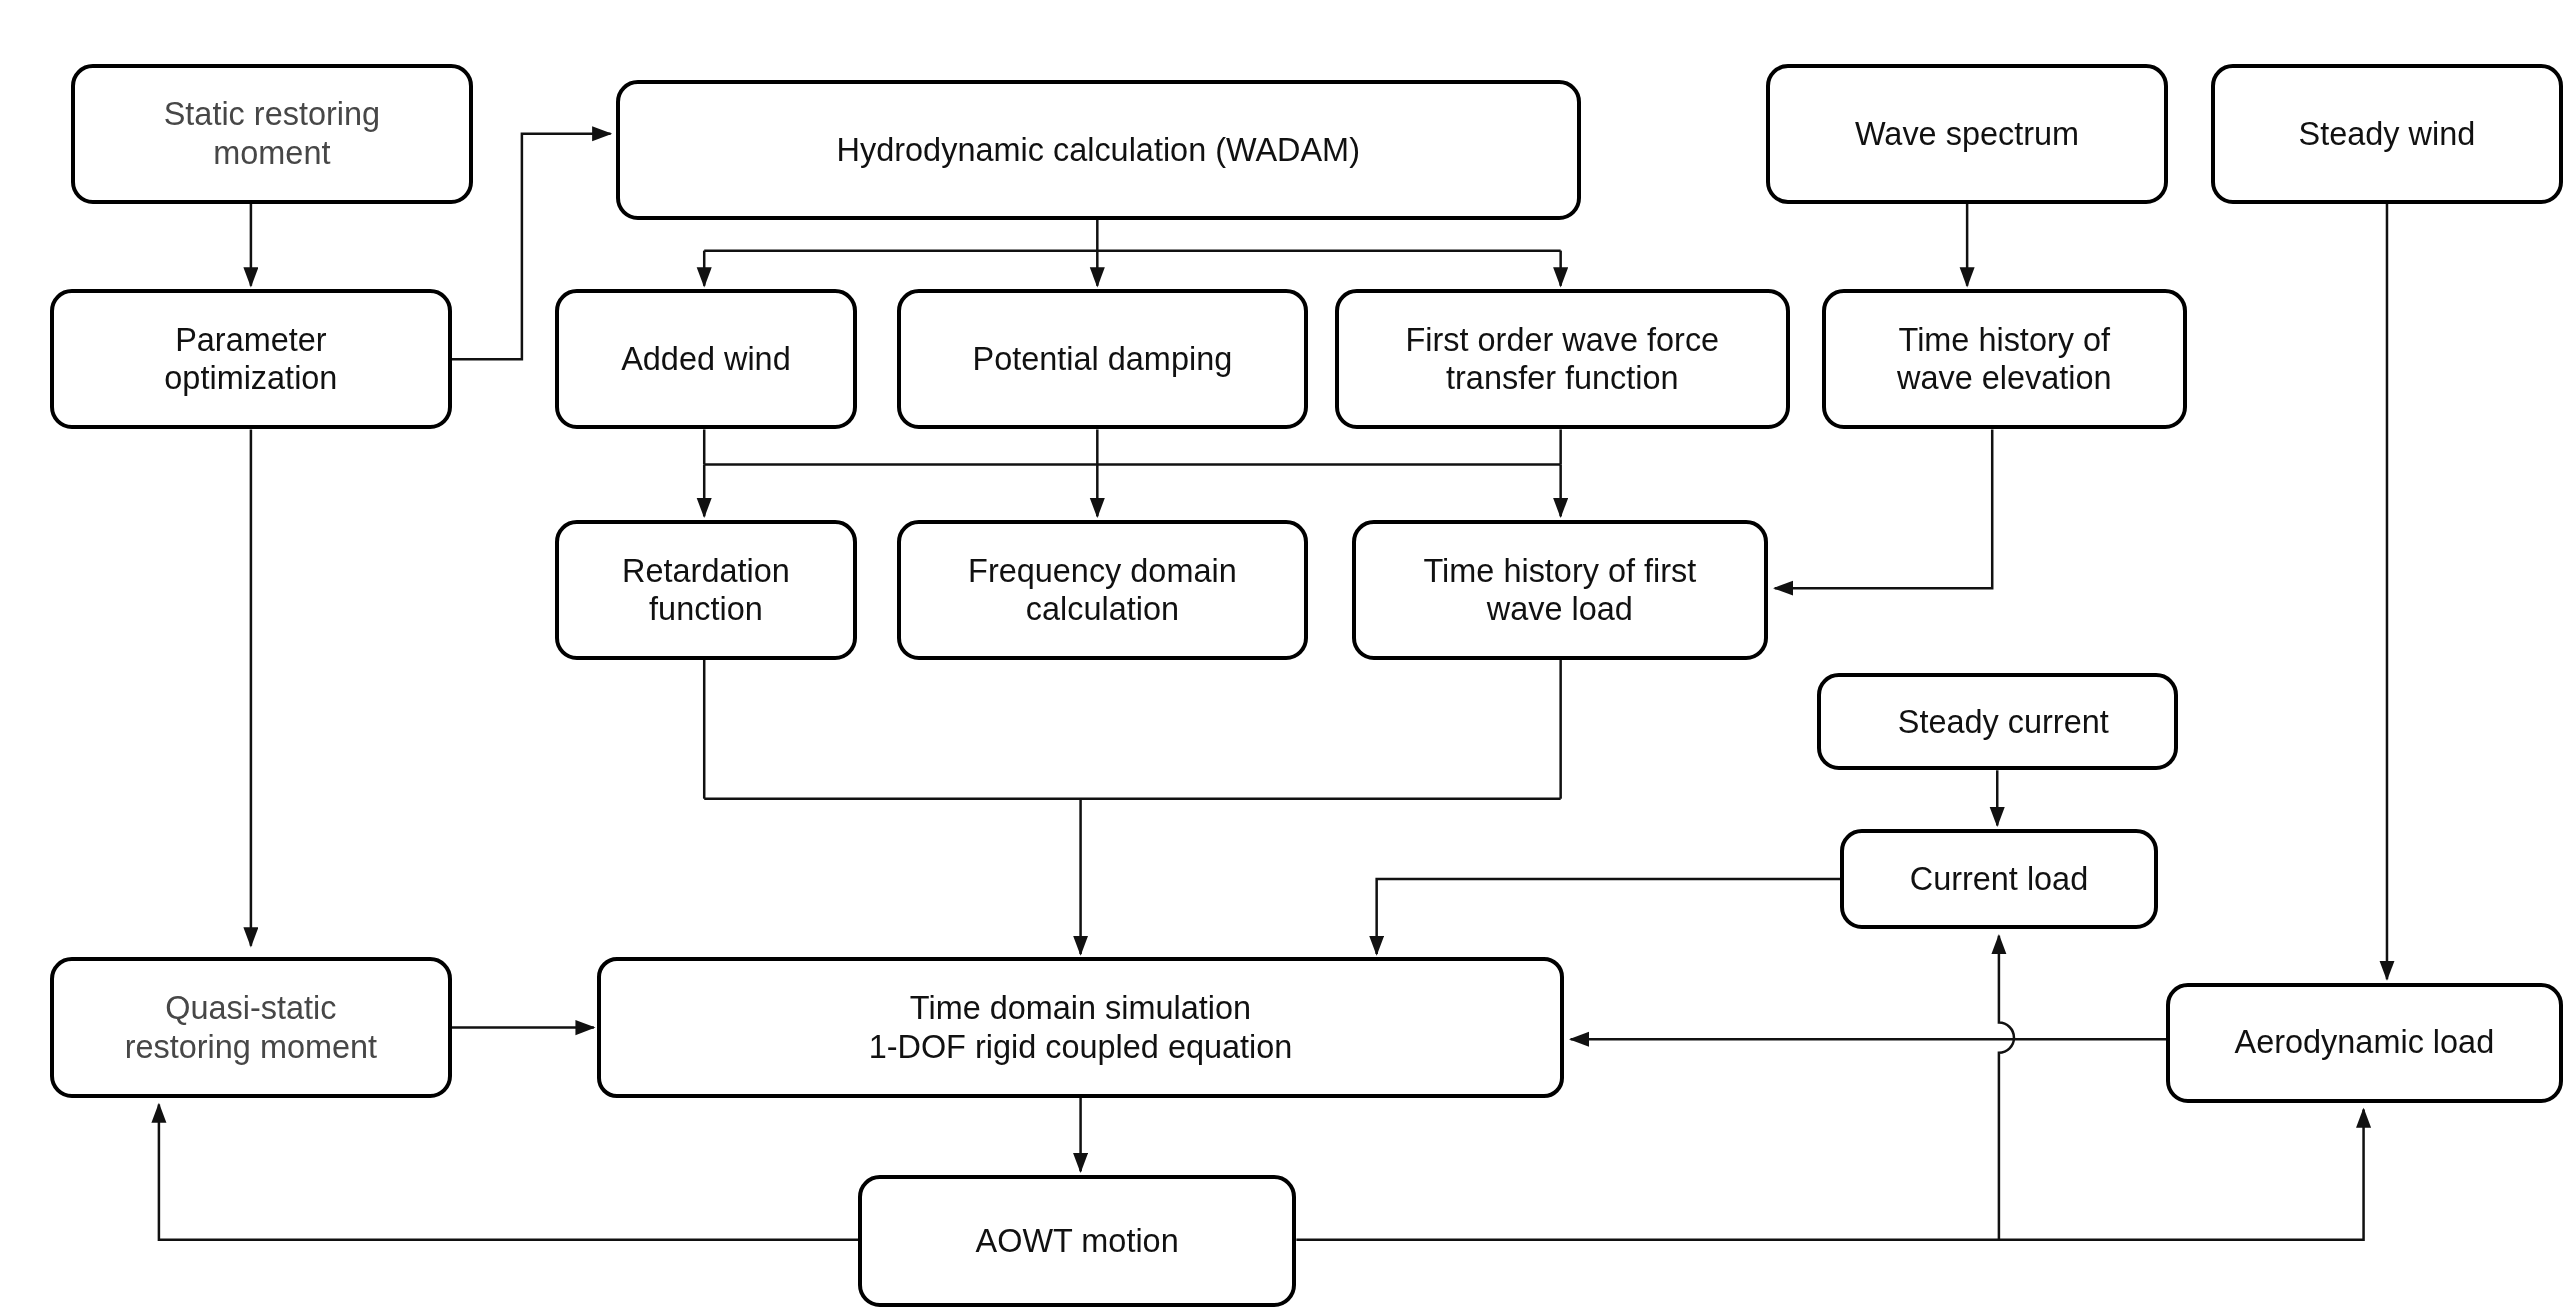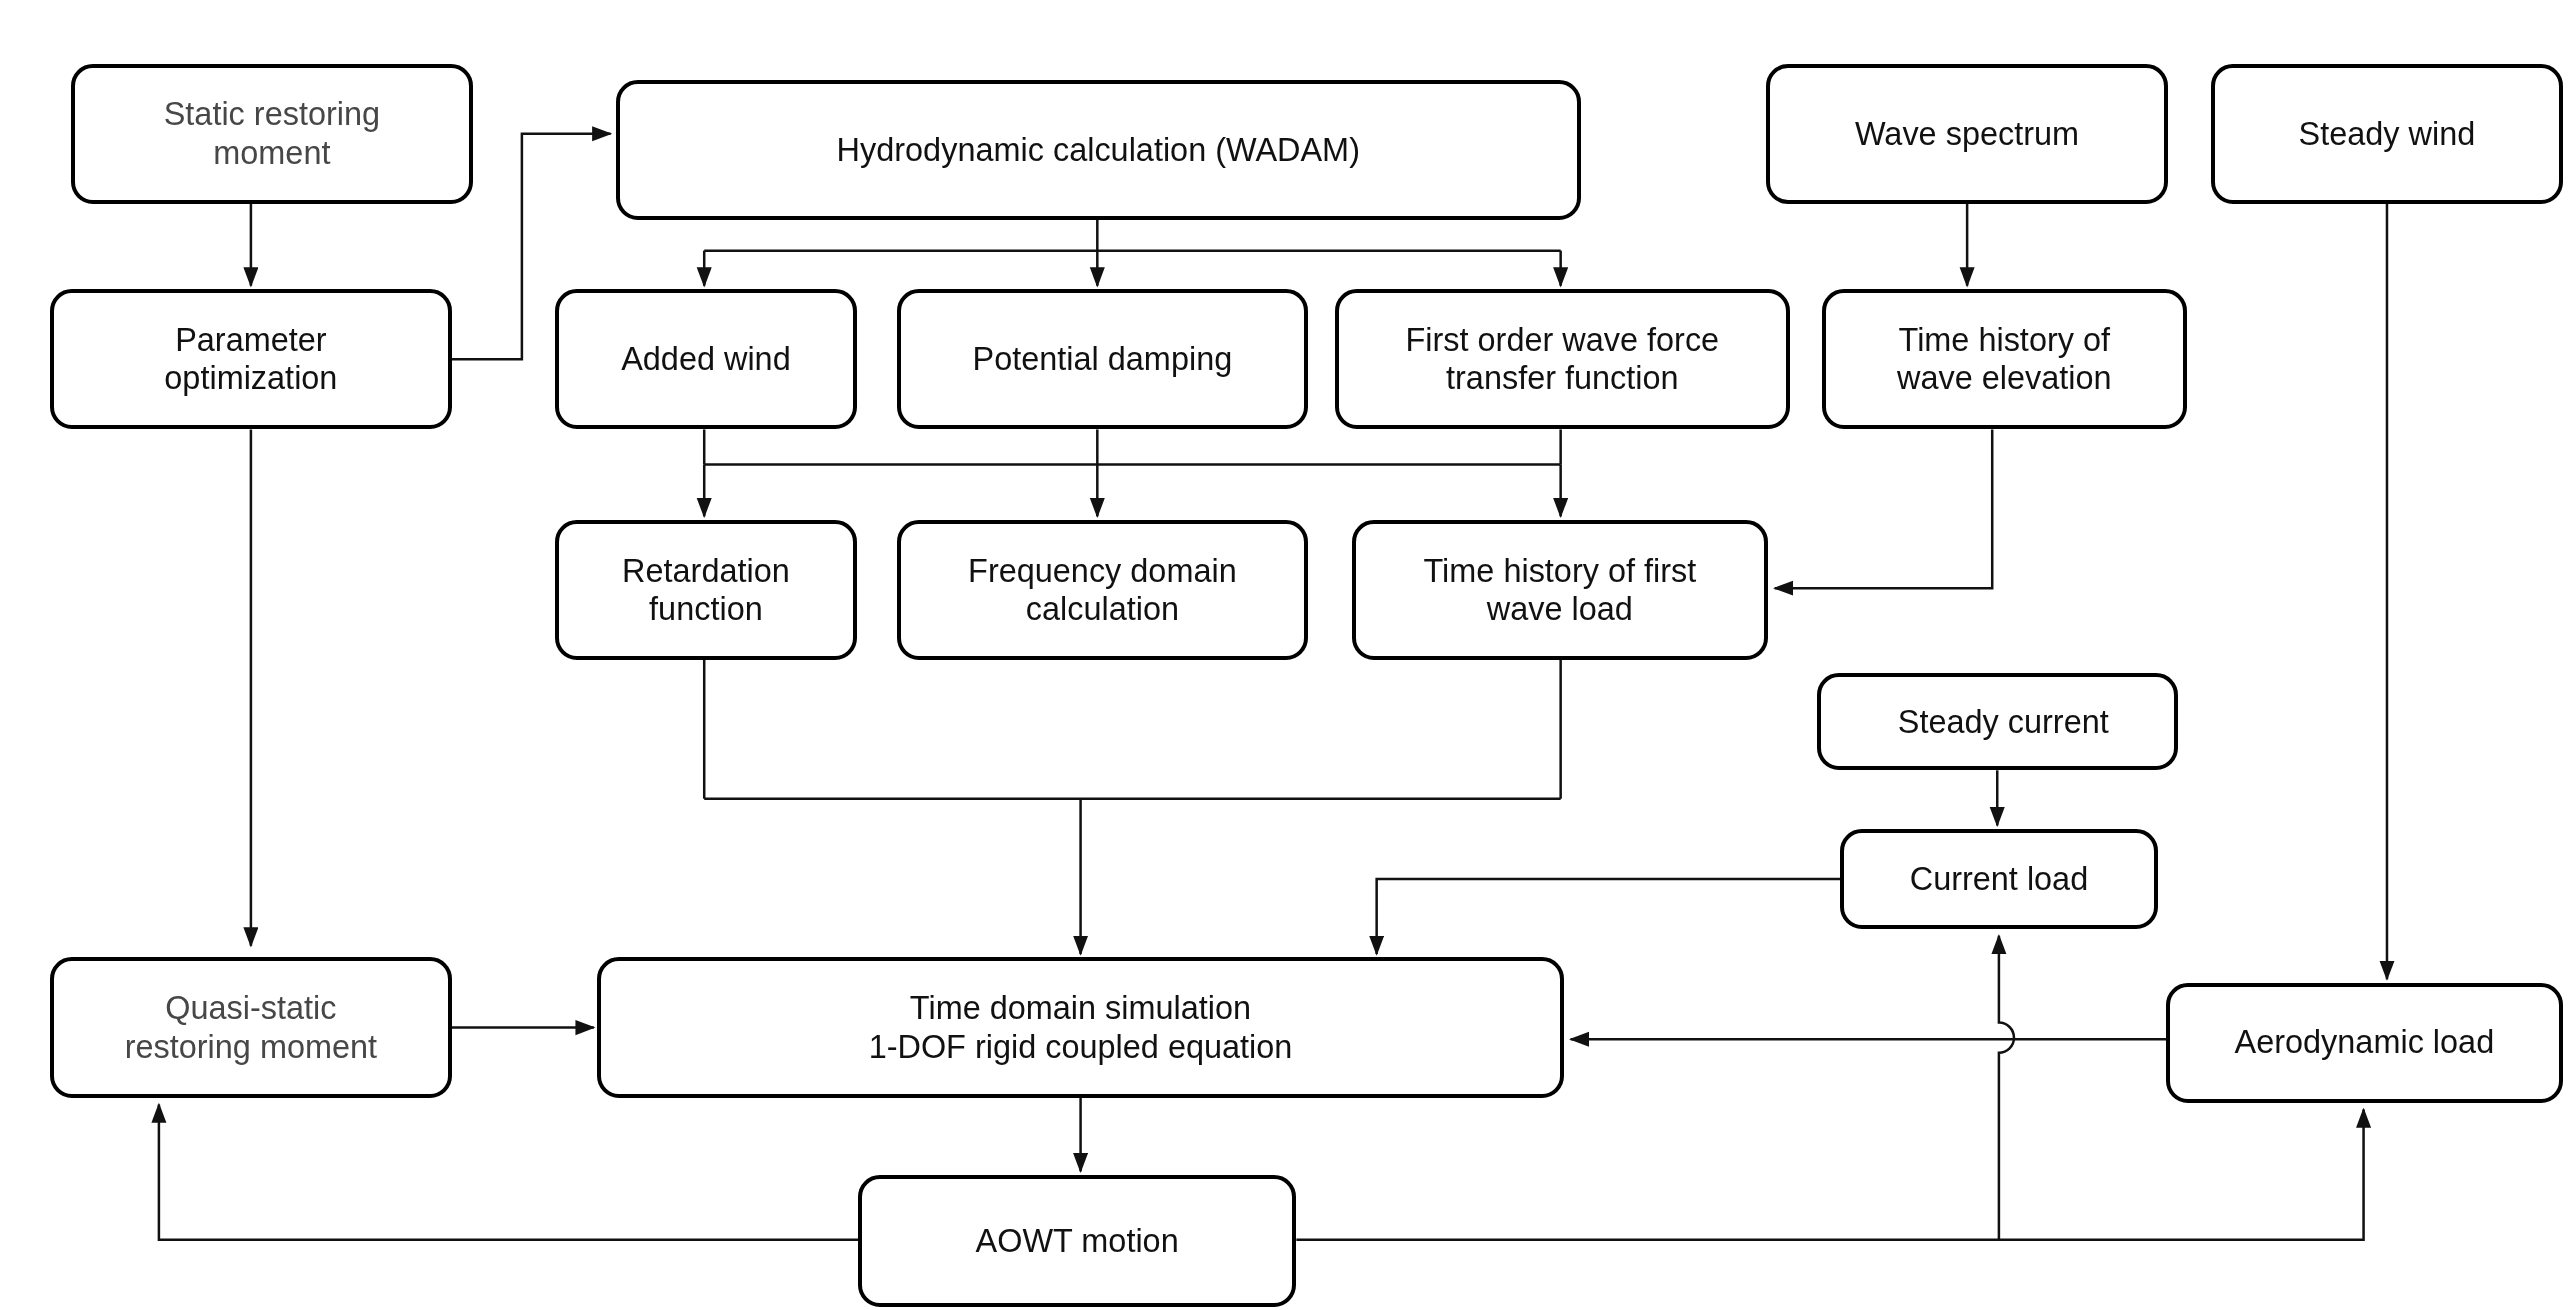--- a/index.html
+++ b/index.html
@@ -164,21 +164,21 @@
     <span class="node-label">Steady current</span>
   </div>
   <div class="node" style="left:71.43%;top:63.27%;width:12.34%;height:7.65%;">
     <span class="node-label">Current load</span>
   </div>
 
   <div class="node muted" style="left:1.95%;top:73.09%;width:15.58%;height:10.71%;">
     <span class="node-label">Quasi-static
 restoring moment</span>
   </div>
-  <div class="node" style="left:23.18%;top:73.09%;width:37.53%;height:10.71%;">
+  <div class="node" style="left:23.18%;top:73.09%;width:37.53%;height:10.71%;border-radius:20px;">
     <span class="node-label">Time domain simulation
 1-DOF rigid coupled equation</span>
   </div>
   <div class="node" style="left:84.09%;top:75.00%;width:15.39%;height:9.18%;">
     <span class="node-label">Aerodynamic load</span>
   </div>
 
   <div class="node" style="left:33.31%;top:89.67%;width:17.01%;height:10.08%;">
     <span class="node-label">AOWT motion</span>
   </div>

